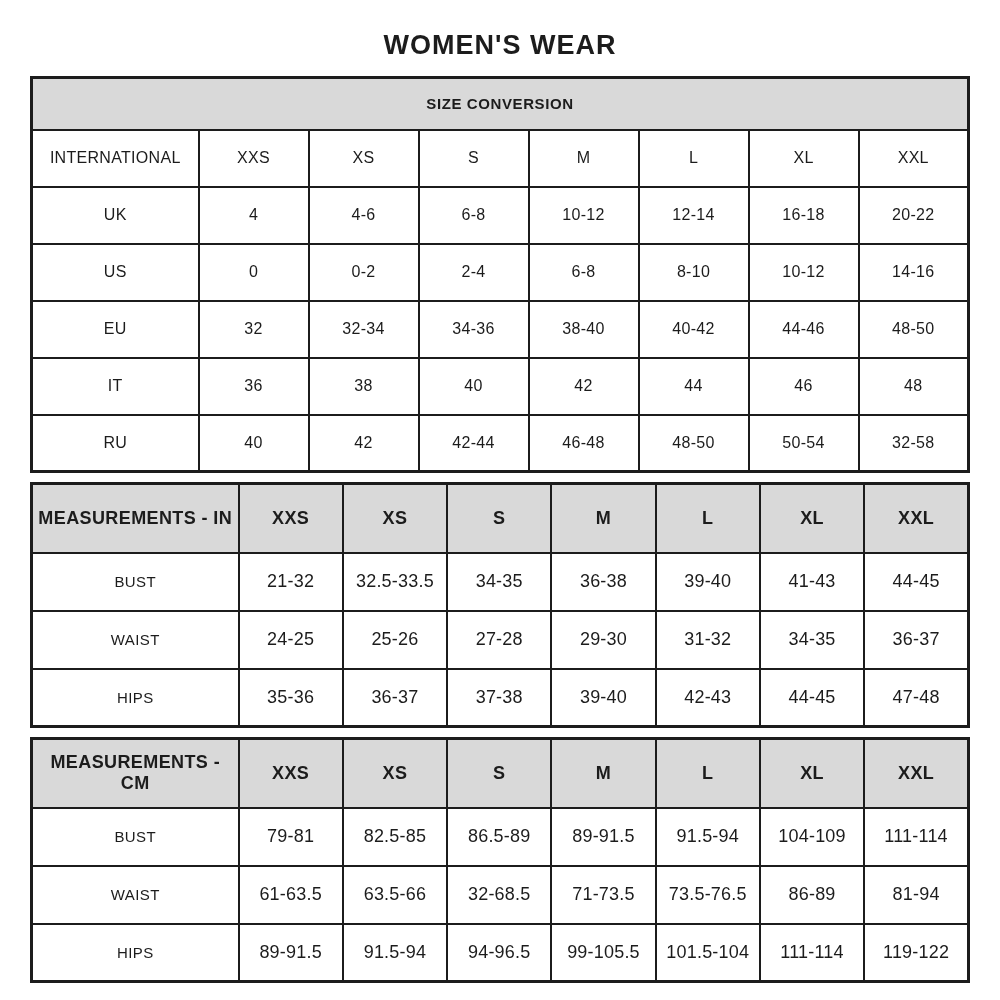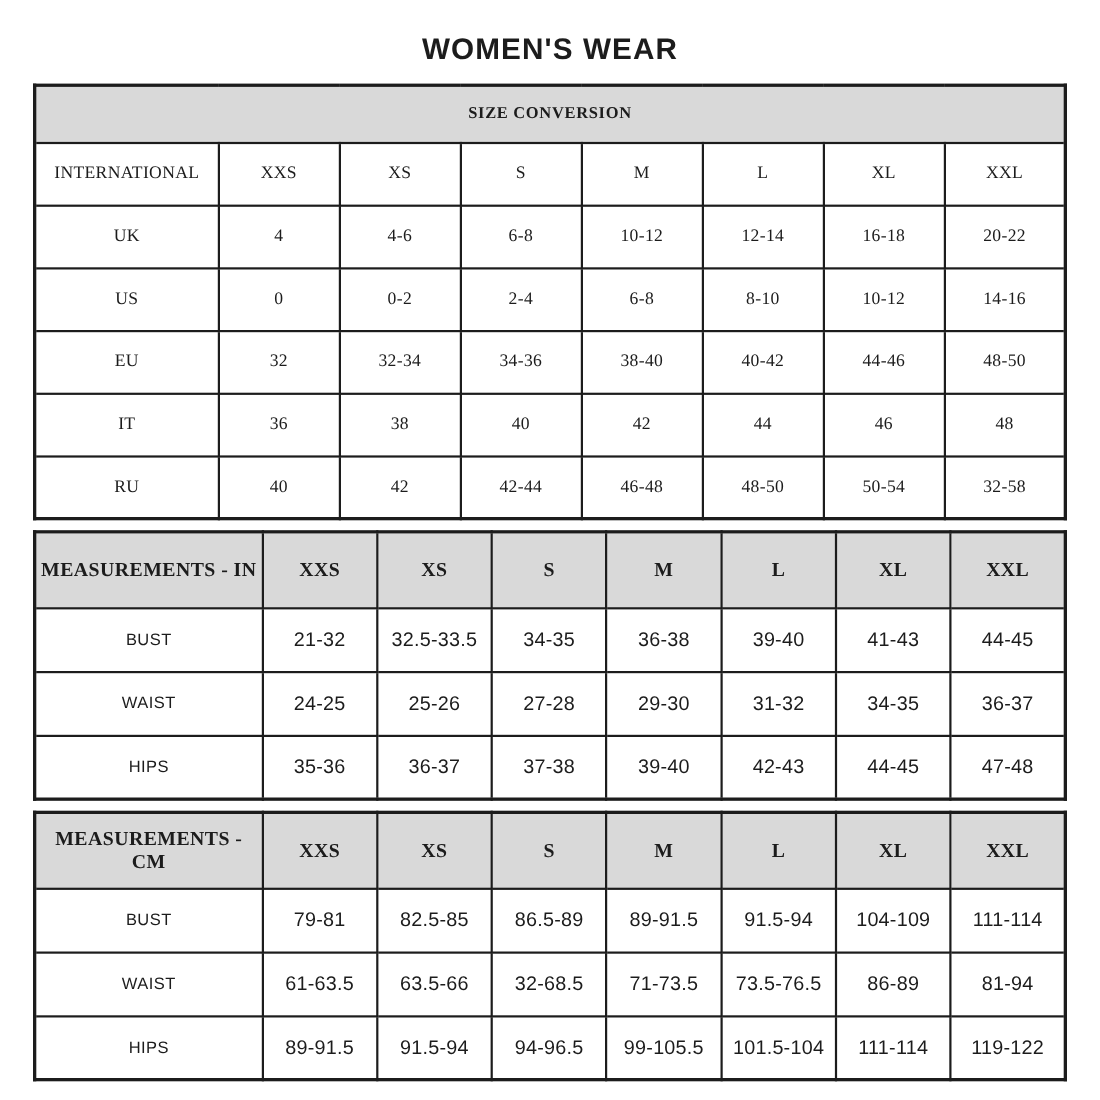--- a/index.html
+++ b/index.html
@@ -2,24 +2,24 @@
 <html><head>
 <meta charset="utf-8">
 <style>
   * { margin:0; padding:0; box-sizing:border-box; }
   html,body { width:1000px; height:1000px; background:#ffffff; }
   body { font-family:"Liberation Sans","DejaVu Sans",sans-serif; color:#1c1c1c; }
   .page { padding:26px 30px 0 30px; }
   .title { text-align:center; font-size:27px; font-weight:bold; letter-spacing:1px; padding:4px 0 15px 0; }
   table { width:940px; border-collapse:collapse; table-layout:fixed; border:3px solid #1c1c1c; margin-bottom:9px; }
   th, td { border:2px solid #1c1c1c; text-align:center; vertical-align:middle; padding:0 2px; overflow:hidden; }
-  .gray { background:#d9d9d9;font-family:Liberation Serif, serif; }
+  .gray { background:#d9d9d9; }
   
   .t1 .banner th { height:52px; font-size:15px; font-weight:bold; letter-spacing:.6px; }
-  .t1 td { height:57px; font-size:16px; letter-spacing:.3px;font-family:Liberation Serif, serif; }
+  .t1 td { height:57px; font-size:16px; letter-spacing:.3px; }
   
   .t2 .head th { height:69px; font-size:18px; font-weight:bold; letter-spacing:.4px; }
   .t2 td { height:58px; font-size:18px; letter-spacing:.2px; }
   .t2 td.rowlabel { font-size:15px; letter-spacing:.4px; }
 </style>
 </head>
 <body>
 
 <div class="page">
 

